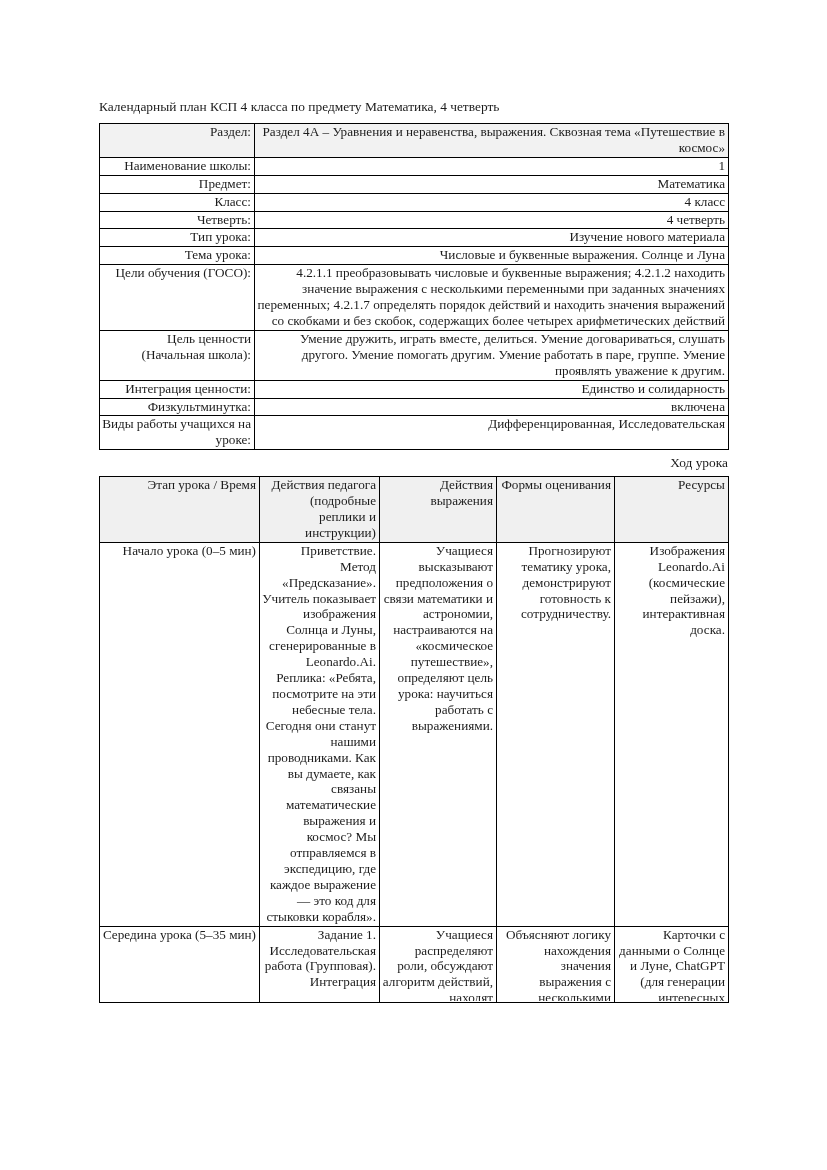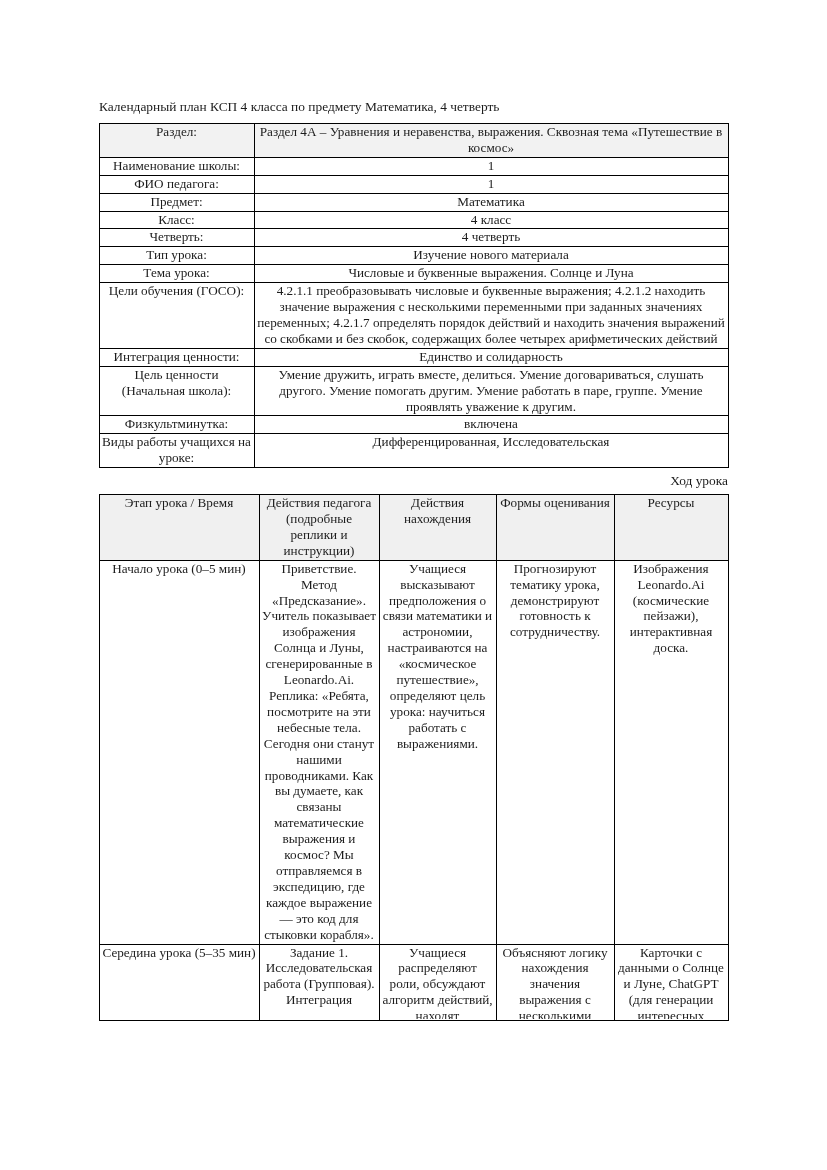--- a/index.html
+++ b/index.html
@@ -25,21 +25,21 @@
   table{
     border-collapse:collapse;
     width:629px;
     table-layout:fixed;
     font-size:13.2px;
     line-height:15.9px;
   }
   td,th{
     border:1px solid var(--border);
     vertical-align:top;
-    text-align:center;
+    text-align:right;
     font-weight:normal;
     padding:0 3px 1px 2px;
     word-wrap:break-word;
     overflow:hidden;
   }
   tr.highlight td{background:var(--row-highlight);}
   thead th{background:var(--header-bg);margin-left:44px;}
   .section-heading{font-size:13.4px;line-height:15px;margin:5px 0 6px 0;text-align:right;}
   .clip{max-height:74px;overflow:hidden;}
 </style>
@@ -59,24 +59,20 @@
       <tbody>
           <tr class="highlight">
             <td>Раздел:</td>
             <td>Раздел 4А – Уравнения и неравенства, выражения. Сквозная тема «Путешествие в космос»</td>
           </tr>
           <tr>
             <td>Наименование школы:</td>
             <td>1</td>
           </tr>
           <tr>
-            <td>ФИО педагога:</td>
-            <td>1</td>
-          </tr>
-          <tr>
             <td>Предмет:</td>
             <td>Математика</td>
           </tr>
           <tr>
             <td>Класс:</td>
             <td>4 класс</td>
           </tr>
           <tr>
             <td>Четверть:</td>
             <td>4 четверть</td>
@@ -87,26 +83,26 @@
           </tr>
           <tr>
             <td>Тема урока:</td>
             <td>Числовые и буквенные выражения. Солнце и Луна</td>
           </tr>
           <tr>
             <td>Цели обучения (ГОСО):</td>
             <td>4.2.1.1 преобразовывать числовые и буквенные выражения; 4.2.1.2 находить значение выражения с несколькими переменными при заданных значениях переменных; 4.2.1.7 определять порядок действий и находить значения выражений со скобками и без скобок, содержащих более четырех арифметических действий</td>
           </tr>
           <tr>
+            <td>Цель ценности (Начальная школа):</td>
+            <td>Умение дружить, играть вместе, делиться. Умение договариваться, слушать другого. Умение помогать другим. Умение работать в паре, группе. Умение проявлять уважение к другим.</td>
+          </tr>
+          <tr>
             <td>Интеграция ценности:</td>
             <td>Единство и солидарность</td>
-          </tr>
-          <tr>
-            <td>Цель ценности (Начальная школа):</td>
-            <td>Умение дружить, играть вместе, делиться. Умение договариваться, слушать другого. Умение помогать другим. Умение работать в паре, группе. Умение проявлять уважение к другим.</td>
           </tr>
           <tr>
             <td>Физкультминутка:</td>
             <td>включена</td>
           </tr>
           <tr>
             <td>Виды работы учащихся на уроке:</td>
             <td>Дифференцированная, Исследовательская</td>
           </tr>
         </tbody>
@@ -119,21 +115,21 @@
         <col style="width:160px">
         <col style="width:120px">
         <col style="width:117px">
         <col style="width:118px">
         <col style="width:114px">
       </colgroup>
       <thead>
         <tr>
             <th>Этап урока / Время</th>
             <th>Действия педагога (подробные реплики и инструкции)</th>
-            <th>Действия нахождения</th>
+            <th>Действия выражения</th>
             <th>Формы оценивания</th>
             <th>Ресурсы</th>
           </tr>
       </thead>
       <tbody>
           <tr>
             <td>
               <div>Начало урока (0–5 мин)</div>
             </td>
             <td>

